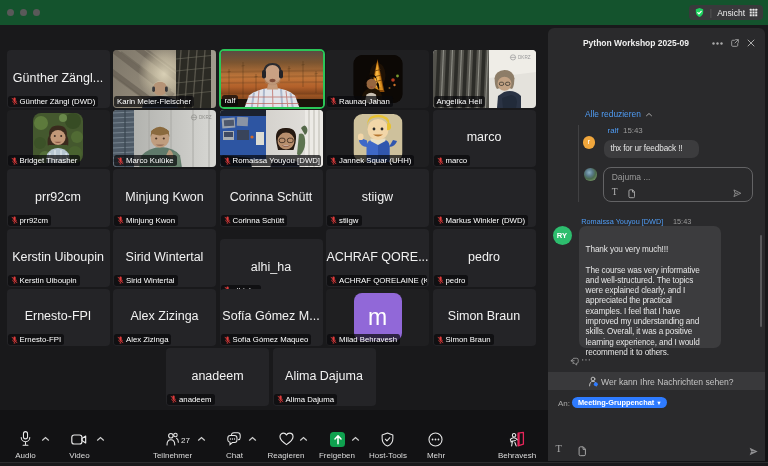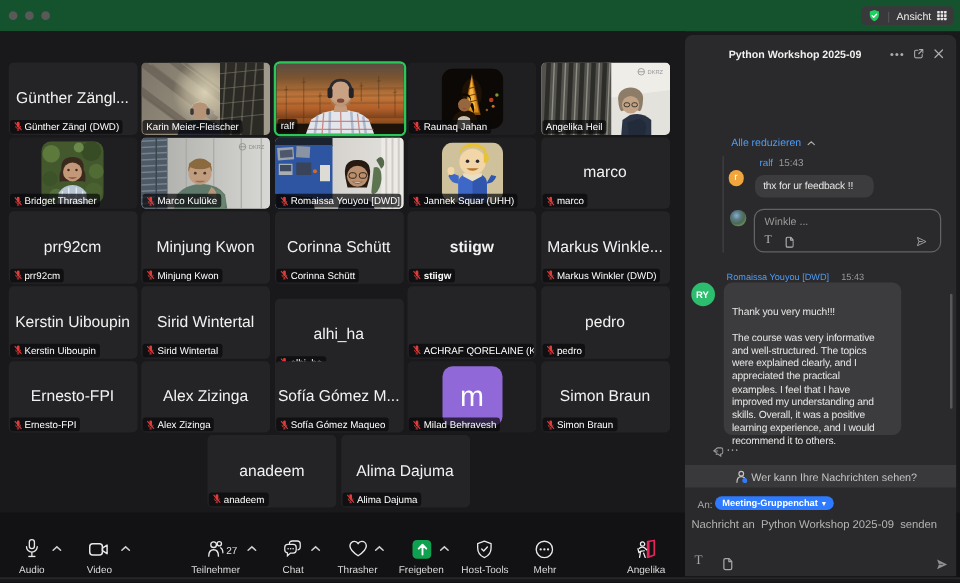--- a/index.html
+++ b/index.html
@@ -444,30 +444,29 @@
           </svg>Minjung Kwon</div>
       </div>
   <div class="tile" style="left:219.5px;top:169.3px;">
         <div class="bigname">Corinna Schütt</div>
         <div class="nlabel"><svg class="mic" width="7" height="8" viewBox="0 0 12 13">
             <path fill="#e03c3c" d="M4.2 2.2a1.9 1.9 0 0 1 3.8 0v3.9a1.9 1.9 0 0 1-3.3 1.3z"></path>
             <path fill="none" stroke="#e03c3c" stroke-width="1.1" d="M2.6 6.2a3.4 3.4 0 0 0 6.8 0M6 9.6v2M4.3 11.9h3.4"></path>
             <line x1="1.4" y1="1.2" x2="10.6" y2="11.8" stroke="#e03c3c" stroke-width="1.4"></line>
           </svg>Corinna Schütt</div>
       </div>
-  <div class="tile" style="left:326px;top:169.3px;font-weight:bold;">
+  <div class="tile" style="left:326px;top:169.3px;">
         <div class="bigname">stiigw</div>
         <div class="nlabel"><svg class="mic" width="7" height="8" viewBox="0 0 12 13">
             <path fill="#e03c3c" d="M4.2 2.2a1.9 1.9 0 0 1 3.8 0v3.9a1.9 1.9 0 0 1-3.3 1.3z"></path>
             <path fill="none" stroke="#e03c3c" stroke-width="1.1" d="M2.6 6.2a3.4 3.4 0 0 0 6.8 0M6 9.6v2M4.3 11.9h3.4"></path>
             <line x1="1.4" y1="1.2" x2="10.6" y2="11.8" stroke="#e03c3c" stroke-width="1.4"></line>
           </svg>stiigw</div>
       </div>
   <div class="tile" style="left:432.5px;top:169.3px;">
-        <div class="bigname">Markus Winkle...</div>
         <div class="nlabel"><svg class="mic" width="7" height="8" viewBox="0 0 12 13">
             <path fill="#e03c3c" d="M4.2 2.2a1.9 1.9 0 0 1 3.8 0v3.9a1.9 1.9 0 0 1-3.3 1.3z"></path>
             <path fill="none" stroke="#e03c3c" stroke-width="1.1" d="M2.6 6.2a3.4 3.4 0 0 0 6.8 0M6 9.6v2M4.3 11.9h3.4"></path>
             <line x1="1.4" y1="1.2" x2="10.6" y2="11.8" stroke="#e03c3c" stroke-width="1.4"></line>
           </svg>Markus Winkler (DWD)</div>
       </div>
 
   <div class="tile" style="left:6.5px;top:229px;">
         <div class="bigname">Kerstin Uiboupin</div>
         <div class="nlabel"><svg class="mic" width="7" height="8" viewBox="0 0 12 13">
@@ -486,20 +485,21 @@
       </div>
   <div class="tile" style="left:219.5px;top:239px;">
         <div class="bigname">alhi_ha</div>
         <div class="nlabel"><svg class="mic" width="7" height="8" viewBox="0 0 12 13">
             <path fill="#e03c3c" d="M4.2 2.2a1.9 1.9 0 0 1 3.8 0v3.9a1.9 1.9 0 0 1-3.3 1.3z"></path>
             <path fill="none" stroke="#e03c3c" stroke-width="1.1" d="M2.6 6.2a3.4 3.4 0 0 0 6.8 0M6 9.6v2M4.3 11.9h3.4"></path>
             <line x1="1.4" y1="1.2" x2="10.6" y2="11.8" stroke="#e03c3c" stroke-width="1.4"></line>
           </svg>alhi_ha</div>
       </div>
   <div class="tile" style="left:326px;top:229px;">
+        <div class="bigname">ACHRAF QORE...</div>
         <div class="nlabel"><svg class="mic" width="7" height="8" viewBox="0 0 12 13">
             <path fill="#e03c3c" d="M4.2 2.2a1.9 1.9 0 0 1 3.8 0v3.9a1.9 1.9 0 0 1-3.3 1.3z"></path>
             <path fill="none" stroke="#e03c3c" stroke-width="1.1" d="M2.6 6.2a3.4 3.4 0 0 0 6.8 0M6 9.6v2M4.3 11.9h3.4"></path>
             <line x1="1.4" y1="1.2" x2="10.6" y2="11.8" stroke="#e03c3c" stroke-width="1.4"></line>
           </svg>ACHRAF QORELAINE (KI...</div>
       </div>
   <div class="tile" style="left:432.5px;top:229px;">
         <div class="bigname">pedro</div>
         <div class="nlabel"><svg class="mic" width="7" height="8" viewBox="0 0 12 13">
             <path fill="#e03c3c" d="M4.2 2.2a1.9 1.9 0 0 1 3.8 0v3.9a1.9 1.9 0 0 1-3.3 1.3z"></path>
@@ -612,21 +612,21 @@
         <path d="M2 5.6 L6 2 L10 5.6"></path>
       </svg>
     <div class="tblabel" style="left:209px;width:51px;top:40.5px">Chat</div>
 
     <svg class="tbicon" style="left:279px;top:22px" width="15" height="14" viewBox="0 0 28 26" fill="none" stroke="#e8e8e8" stroke-width="2.1" stroke-linejoin="round">
       <path d="M14 23.5 C6 18 1.8 13.5 1.8 8.8 C1.8 4.8 4.8 2 8.5 2 C11 2 13 3.4 14 5.4 C15 3.4 17 2 19.5 2 C23.2 2 26.2 4.8 26.2 8.8 C26.2 13.5 22 18 14 23.5 Z"></path>
     </svg>
     <svg class="caret" style="left:299px;top:26px" width="9" height="6" viewBox="0 0 12 8" fill="none" stroke="#d0d0d0" stroke-width="1.6" stroke-linecap="round">
         <path d="M2 5.6 L6 2 L10 5.6"></path>
       </svg>
-    <div class="tblabel" style="left:259px;width:54px;top:40.5px">Thrasher</div>
+    <div class="tblabel" style="left:259px;width:54px;top:40.5px">Reagieren</div>
 
     <div style="position:absolute;left:330px;top:21.5px;width:15px;height:15px;background:#0fa14f;border-radius:3.5px;">
       <svg style="position:absolute;left:2.5px;top:2px" width="10" height="11" viewBox="0 0 14 16" fill="none" stroke="#fff" stroke-width="2.2" stroke-linecap="round" stroke-linejoin="round">
           <path d="M7 14 V3 M2.6 7.2 L7 2.6 L11.4 7.2"></path>
         </svg>
     </div>
     <svg class="caret" style="left:351px;top:26px" width="9" height="6" viewBox="0 0 12 8" fill="none" stroke="#d0d0d0" stroke-width="1.6" stroke-linecap="round">
         <path d="M2 5.6 L6 2 L10 5.6"></path>
       </svg>
     <div class="tblabel" style="left:310px;width:54px;top:40.5px">Freigeben</div>
@@ -648,21 +648,21 @@
     <div class="tblabel" style="left:409px;width:54px;top:40.5px">Mehr</div>
 
     <svg class="tbicon" style="left:509px;top:21px" width="16" height="16" viewBox="0 0 30 30" fill="none">
       <path d="M17 4 L27 2.5 V24.5 L17 28 Z" stroke="#e8255a" stroke-width="2.4" stroke-linejoin="round"></path>
       <path d="M17 4 L20 4 L20 26 L17 27" fill="#e8255a" stroke="none"></path>
       <g stroke="#f0f0f0" stroke-width="1.9" stroke-linecap="round">
         <circle cx="9.5" cy="8" r="3.2"></circle>
         <path d="M5 28 L6.5 19 L4 20.5 L2.5 15 M6.5 19 L12 18 M13.5 28 L11 21.5 M4.5 14.5 Q8 11.5 12.5 13.5 L15.5 16.5"></path>
       </g>
     </svg>
-    <div class="tblabel" style="left:489px;width:56px;top:40.5px">Angelika</div>
+    <div class="tblabel" style="left:489px;width:56px;top:40.5px">Behravesh</div>
   </div>
   <div id="winline"></div>
 
   <div id="chat">
     <div style="position:absolute;left:28px;width:120px;top:9.5px;text-align:center;color:#f0f0f0;font-size:8.5px;font-weight:bold;white-space:nowrap;">Python Workshop 2025-09</div>
     <svg style="position:absolute;left:164px;top:13.5px" width="11" height="3" viewBox="0 0 11 3">
         <g fill="#ababab">
           <circle cx="1.5" cy="1.5" r="1.2"></circle>
           <circle cx="5.5" cy="1.5" r="1.2"></circle>
           <circle cx="9.5" cy="1.5" r="1.2"></circle>
@@ -686,21 +686,21 @@
 
     <div style="position:absolute;left:59.5px;top:97.5px;color:#4f9cf5;font-size:7.9px;">ralf</div>
     <div style="position:absolute;left:75px;top:97.5px;color:#9a9a9a;font-size:7.9px;">15:43</div>
     <div style="position:absolute;left:34.5px;top:108px;width:12.5px;height:12.5px;border-radius:50%;background:#f0a63c;color:#fff;font-size:8px;text-align:center;line-height:12.5px;">r</div>
     <div class="bubble" style="left:55.5px;top:112.3px;width:95px;height:18px;">
       <div class="cmsg" style="position:absolute;left:7px;top:4px;white-space:nowrap;">thx for ur feedback !!</div>
     </div>
 
     <div style="position:absolute;left:36px;top:140px;width:12.5px;height:12.5px;border-radius:50%;overflow:hidden;background:radial-gradient(circle at 40% 35%, #8ab0c2 0%, #5a7a8a 30%, #4a6a4e 55%, #6a8a5e 75%, #b8c8c2 100%);"></div>
     <div style="position:absolute;left:54.7px;top:138.6px;width:150px;height:35px;border:1px solid #636365;border-radius:8px;">
-      <div style="position:absolute;left:8px;top:4.5px;color:#9a9a9a;font-size:8.5px;">Winkle ...</div>
+      <div style="position:absolute;left:8px;top:4.5px;color:#9a9a9a;font-size:8.5px;">Dajuma ...</div>
       <div style="position:absolute;left:8px;top:19.5px;color:#b4b4b4;font-size:9.5px;font-family:'Liberation Serif',serif;">T</div>
       <svg style="position:absolute;left:24px;top:21.5px" width="7.5" height="9.5" viewBox="0 0 12 15" fill="none" stroke="#b4b4b4" stroke-width="1.4" stroke-linejoin="round">
           <path d="M1.5 3 Q1.5 1.2 3.3 1.2 H7.5 L10.5 4.4 V12 Q10.5 13.8 8.7 13.8 H3.3 Q1.5 13.8 1.5 12 Z"></path>
           <path d="M7.2 1.5 V4.8 H10.2"></path>
         </svg>
       <svg style="position:absolute;right:10px;top:21px" width="8.5" height="8.5" viewBox="0 0 14 14" fill="none" stroke="#a8a8a8" stroke-width="1.2" stroke-linejoin="round">
           <path d="M1.5 12.5 L12.8 7 L1.5 1.5 L3.6 7 Z M3.6 7 L8.5 7"></path>
         </svg>
     </div>
 
@@ -719,21 +719,20 @@
     <div style="position:absolute;left:0;top:344px;width:217px;height:17.5px;background:#39393b;"></div>
     <svg style="position:absolute;left:40px;top:347.5px" width="10" height="11" viewBox="0 0 16 17" fill="none" stroke="#c4c4c4" stroke-width="1.5" stroke-linecap="round">
       <circle cx="8" cy="4.5" r="3"></circle>
         <path d="M2.5 15.5 C2.5 10.5 4.8 8.2 8 8.2 C11.2 8.2 13.5 10.5 13.5 15.5"></path>
       <circle cx="12.5" cy="13" r="3.2" fill="#2e7bff" stroke="none"></circle>
     </svg>
     <div style="position:absolute;left:53px;top:348.5px;color:#c4c4c4;font-size:8.6px;">Wer kann Ihre Nachrichten sehen?</div>
 
     <div style="position:absolute;left:10px;top:371px;color:#a8a8a8;font-size:8px;">An:</div>
     <div style="position:absolute;left:24.4px;top:368.7px;height:11px;border-radius:5.5px;background:#2e7bff;color:#fff;font-size:7.4px;font-weight:bold;line-height:11px;padding:0 5.5px;">Meeting-Gruppenchat <span style="font-size:5.5px;">▼</span></div>
-    <div style="position:absolute;left:5.2px;top:386px;color:#b4b4b4;font-size:9px;">Nachricht an&nbsp; Python Workshop 2025-09&nbsp; senden</div>
 
     <div style="position:absolute;left:7.5px;top:415px;color:#a8a8a8;font-size:10.5px;font-family:'Liberation Serif',serif;">T</div>
     <svg style="position:absolute;left:30px;top:418px" width="8.5" height="10.5" viewBox="0 0 12 15" fill="none" stroke="#a8a8a8" stroke-width="1.4" stroke-linejoin="round">
         <path d="M1.5 3 Q1.5 1.2 3.3 1.2 H7.5 L10.5 4.4 V12 Q10.5 13.8 8.7 13.8 H3.3 Q1.5 13.8 1.5 12 Z"></path>
         <path d="M7.2 1.5 V4.8 H10.2"></path>
       </svg>
     <svg style="position:absolute;left:201px;top:418.5px" width="9" height="9" viewBox="0 0 14 14" fill="#909092">
         <path d="M1 13 L13.5 7 L1 1 L3.4 7 Z"></path>
         <path d="M3.6 7 L8.5 7" stroke="#48484a" stroke-width="1.2"></path>
       </svg>

